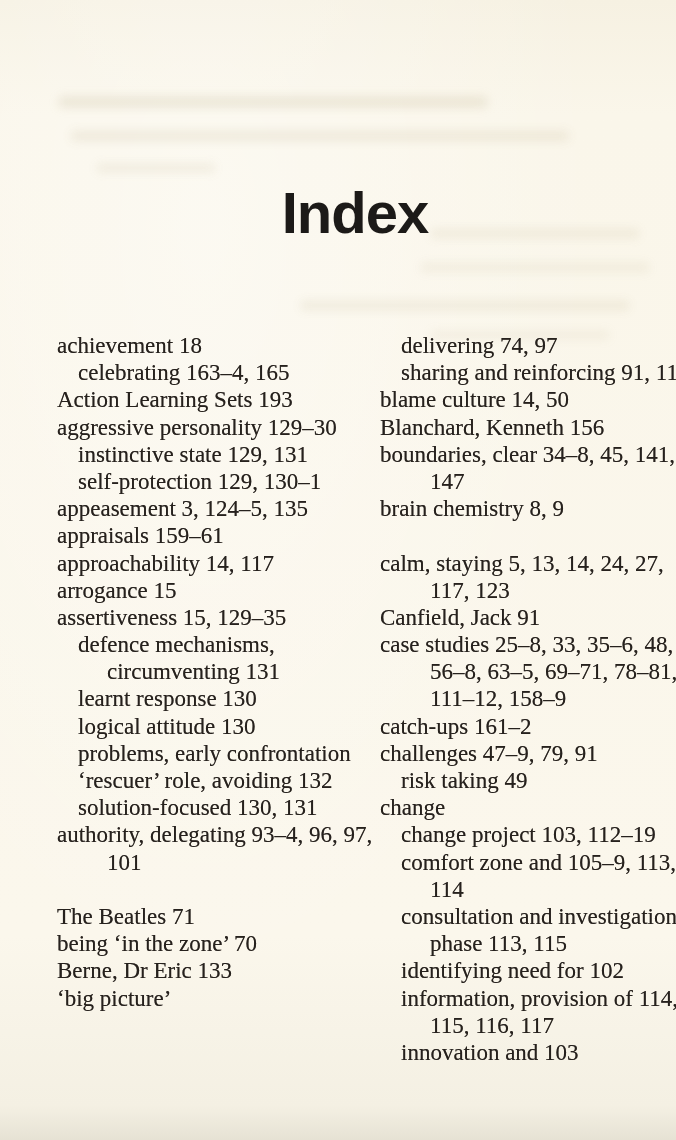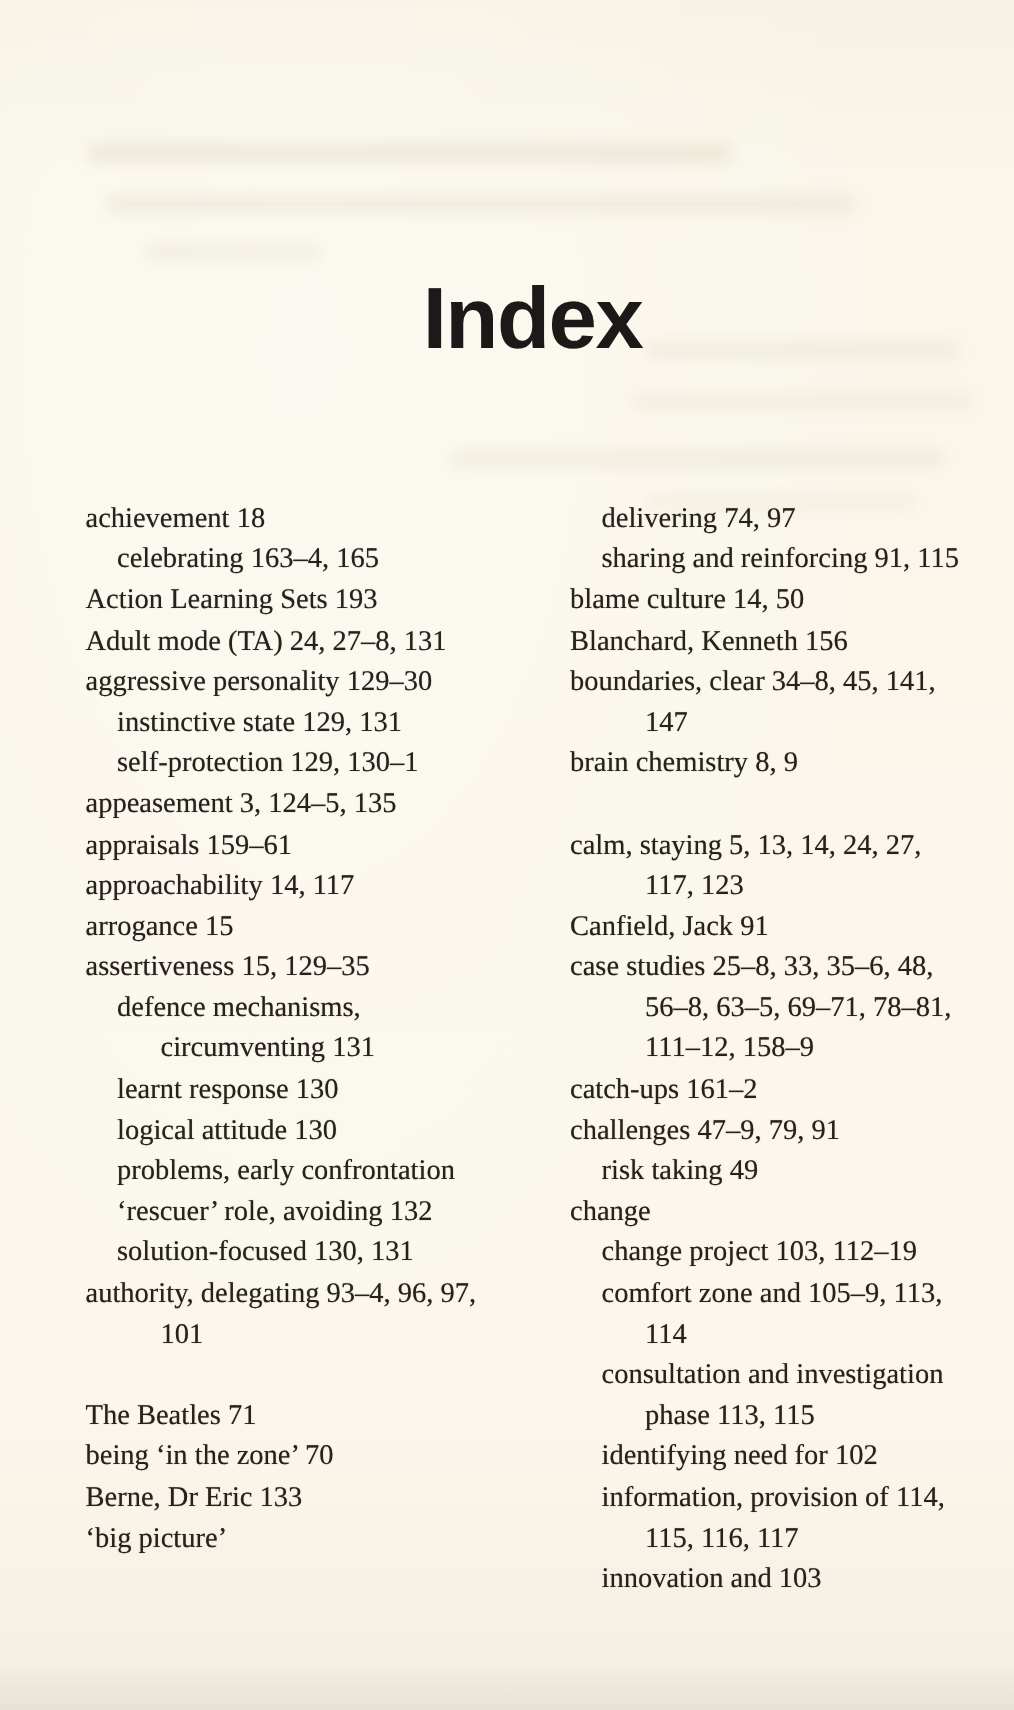--- a/index.html
+++ b/index.html
@@ -31,21 +31,21 @@
     transform:translateX(17px);
     text-align:center;
     font-family:"Liberation Sans", sans-serif;
     font-weight:bold; font-size:58px; line-height:60px;
     letter-spacing:-1px;
     color:#1c1a18;
   }
   .col {
     position:absolute; top:332px;
     color:#26211d;
-    font-size:19px;
+    font-size:23px;
     text-shadow:0 0 0.6px rgba(38,33,29,0.55);
   }
   .col-left  { left:57px;  width:312px; }
   .col-right { left:380px; width:302px; }
   .entry {
     height:27.2px; line-height:27.2px;
     white-space:nowrap;
   }
   .indent-1 { padding-left:21px; }
   .indent-2 { padding-left:50px; }
@@ -61,21 +61,20 @@
   <div class="ghost g5"></div>
   <div class="ghost g6"></div>
   <div class="ghost g7"></div>
 
   <h1 class="title">Index</h1>
 
   <div class="col col-left">
       <div class="entry">achievement 18</div>
       <div class="entry indent-1">celebrating 163–4, 165</div>
       <div class="entry">Action Learning Sets 193</div>
-      <div class="entry">Adult mode (TA) 24, 27–8, 131</div>
       <div class="entry">aggressive personality 129–30</div>
       <div class="entry indent-1">instinctive state 129, 131</div>
       <div class="entry indent-1">self-protection 129, 130–1</div>
       <div class="entry">appeasement 3, 124–5, 135</div>
       <div class="entry">appraisals 159–61</div>
       <div class="entry">approachability 14, 117</div>
       <div class="entry">arrogance 15</div>
       <div class="entry">assertiveness 15, 129–35</div>
       <div class="entry indent-1">defence mechanisms,</div>
       <div class="entry indent-2">circumventing 131</div>

